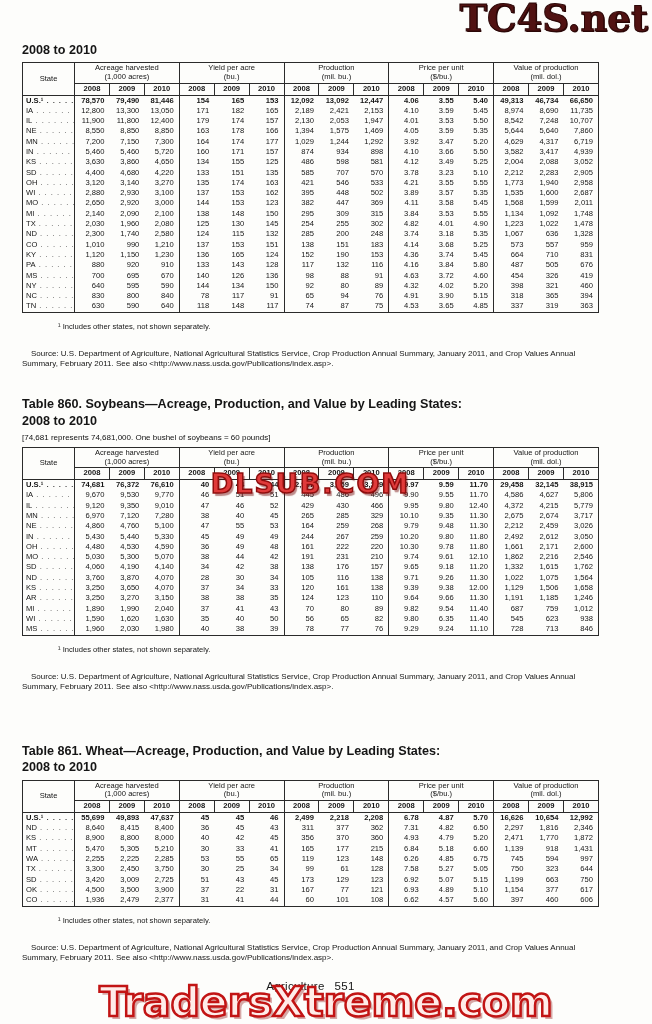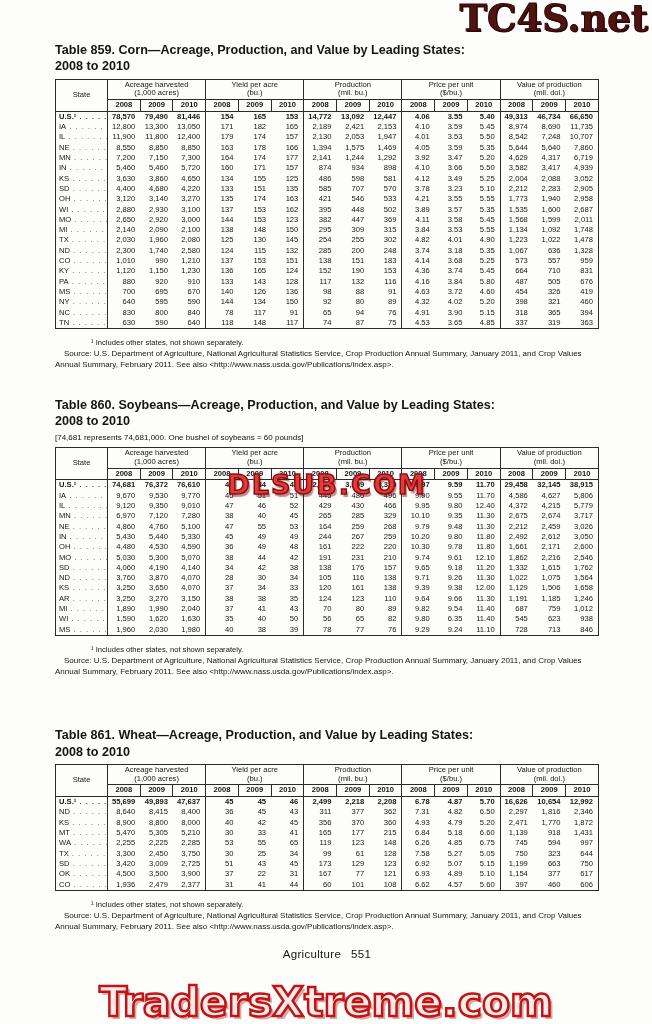--- a/index.html
+++ b/index.html
@@ -1,21 +1,21 @@
 <!DOCTYPE html>
 <html><head>
 <meta charset="utf-8">
 <style>
   html,body{margin:0;padding:0}
   body{
     width:652px;height:1024px;background:#fdfdfb;color:#151515;
     font-family:"Liberation Sans",sans-serif;
     -webkit-font-smoothing:antialiased;
   }
-  .page{position:relative;width:652px;height:1024px;padding:42px 53px 0 55px;overflow:hidden;box-sizing:border-box}
+  .page{position:relative;width:652px;height:1024px;padding:42px 53px 0 22px;overflow:hidden;box-sizing:border-box}
 
   
   .wm{position:absolute;white-space:nowrap;pointer-events:none}
   .wm-top{
     top:-4px;right:4px;z-index:6;
     font-family:"DejaVu Serif",serif;font-weight:700;font-size:37px;letter-spacing:0;
     color:#511212;-webkit-text-stroke:1px #2c0808;text-shadow:1px 1px 0 #2a0606;
   }
   .wm-mid{
     left:50%;top:72px;transform:translateX(-50%);z-index:5;
@@ -43,37 +43,36 @@
   .datatable th.state-h{width:47px}
   .datatable th.yr{font-weight:700;padding:1px 0}
   .datatable td{line-height:10.3px;padding:0;vertical-align:middle}
   .datatable td.num{text-align:right;padding-right:5px}
   .datatable td.grp-end, .datatable th.grp-end{border-right:1px solid #2b2b2b}
   .datatable td.state-cell{border-right:1px solid #2b2b2b;padding-left:3px;white-space:nowrap;overflow:hidden}
   .leader{color:#444;letter-spacing:1px}
   tr.us-row td{font-weight:700}
 
   .footnote{font-size:7.6px;margin:9px 0 0 36px}
-  .source{font-size:8px;line-height:1.34;margin-top:2px;text-indent:9px;color:#151515}
+  .source{font-size:8px;line-height:1.34;margin-top:18px;text-indent:9px;color:#151515}
 
   
   .agri-line{margin-top:16px;text-align:center;font-size:11.5px;letter-spacing:.3px}
   .agri-line .pgnum{margin-left:10px}
   .imprint{margin-top:10px;font-size:8px;text-align:left}
 </style>
 </head>
 <body>
 
 <div class="page">
   <div class="wm wm-top">TC4S.net</div>
 
   <div id="tables-host">
       <section class="tsec">
         <h2 class="ttitle">
-          <span>Table 859. Corn—Acreage, Production, and Value by Leading States:</span>
           <span>2008 to 2010</span>
         </h2>
         <table class="datatable">
           <thead>
             <tr>
               <th class="state-h" rowspan="2">State</th>
               <th class="grp" colspan="3">
                 <div class="glabel">Acreage harvested</div>
                 <div class="gunit">(1,000 acres)</div>
               </th>
@@ -114,21 +113,21 @@
           </thead>
           <tbody>
             <tr class="us-row">
               <td class="state-cell"><span class="sname">U.S.¹</span><span class="leader"> . . . . . . . . . . . . . .</span></td>
               <td class="num">78,570</td>
               <td class="num">79,490</td>
               <td class="num grp-end">81,446</td>
               <td class="num">154</td>
               <td class="num">165</td>
               <td class="num grp-end">153</td>
-              <td class="num">14,772</td>
+              <td class="num">12,092</td>
               <td class="num">13,092</td>
               <td class="num grp-end">12,447</td>
               <td class="num">4.06</td>
               <td class="num">3.55</td>
               <td class="num grp-end">5.40</td>
               <td class="num">49,313</td>
               <td class="num">46,734</td>
               <td class="num grp-end">66,650</td>
             </tr>
             <tr>
@@ -186,21 +185,21 @@
               <td class="num grp-end">7,860</td>
             </tr>
             <tr>
               <td class="state-cell"><span class="sname">MN</span><span class="leader"> . . . . . . . . . . . . . .</span></td>
               <td class="num">7,200</td>
               <td class="num">7,150</td>
               <td class="num grp-end">7,300</td>
               <td class="num">164</td>
               <td class="num">174</td>
               <td class="num grp-end">177</td>
-              <td class="num">2,141</td>
+              <td class="num">1,029</td>
               <td class="num">1,244</td>
               <td class="num grp-end">1,292</td>
               <td class="num">3.92</td>
               <td class="num">3.47</td>
               <td class="num grp-end">5.20</td>
               <td class="num">4,629</td>
               <td class="num">4,317</td>
               <td class="num grp-end">6,719</td>
             </tr>
             <tr>

